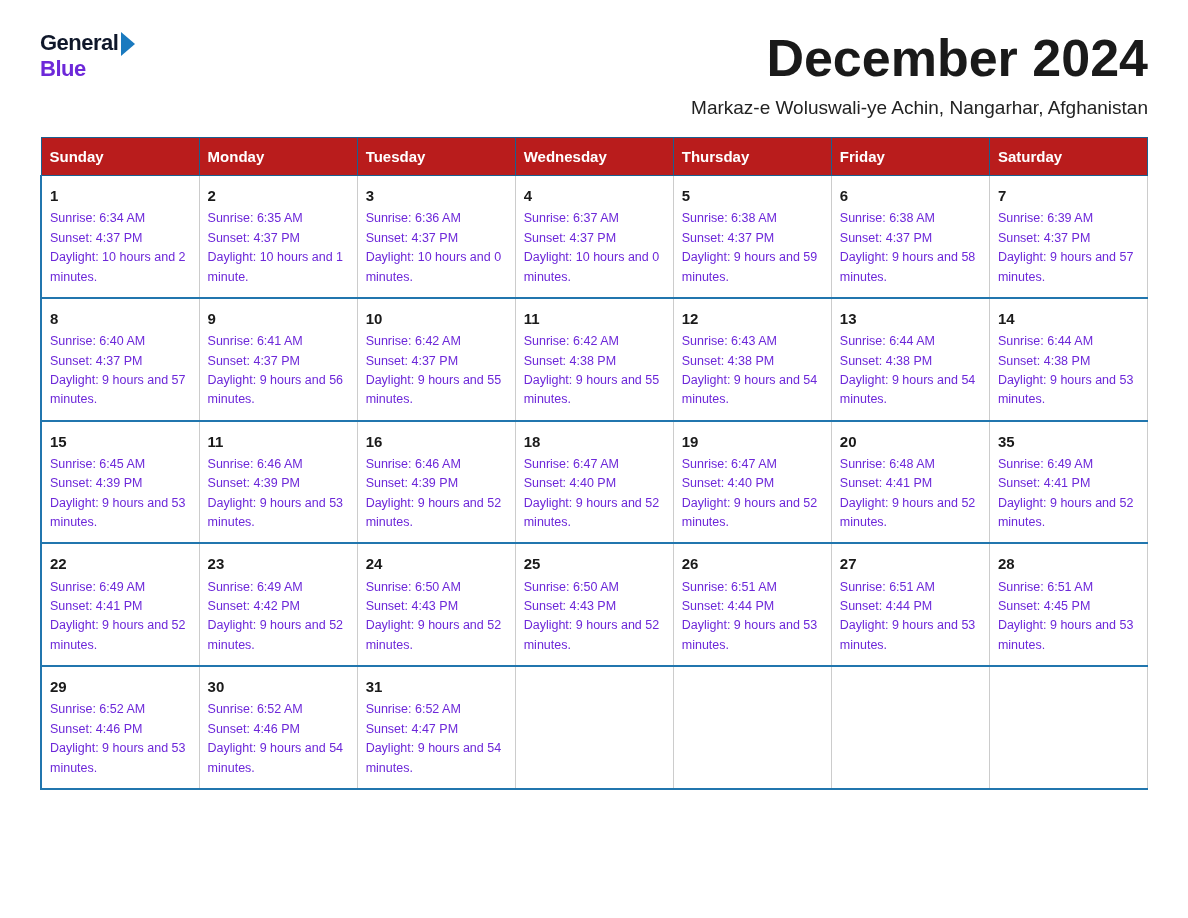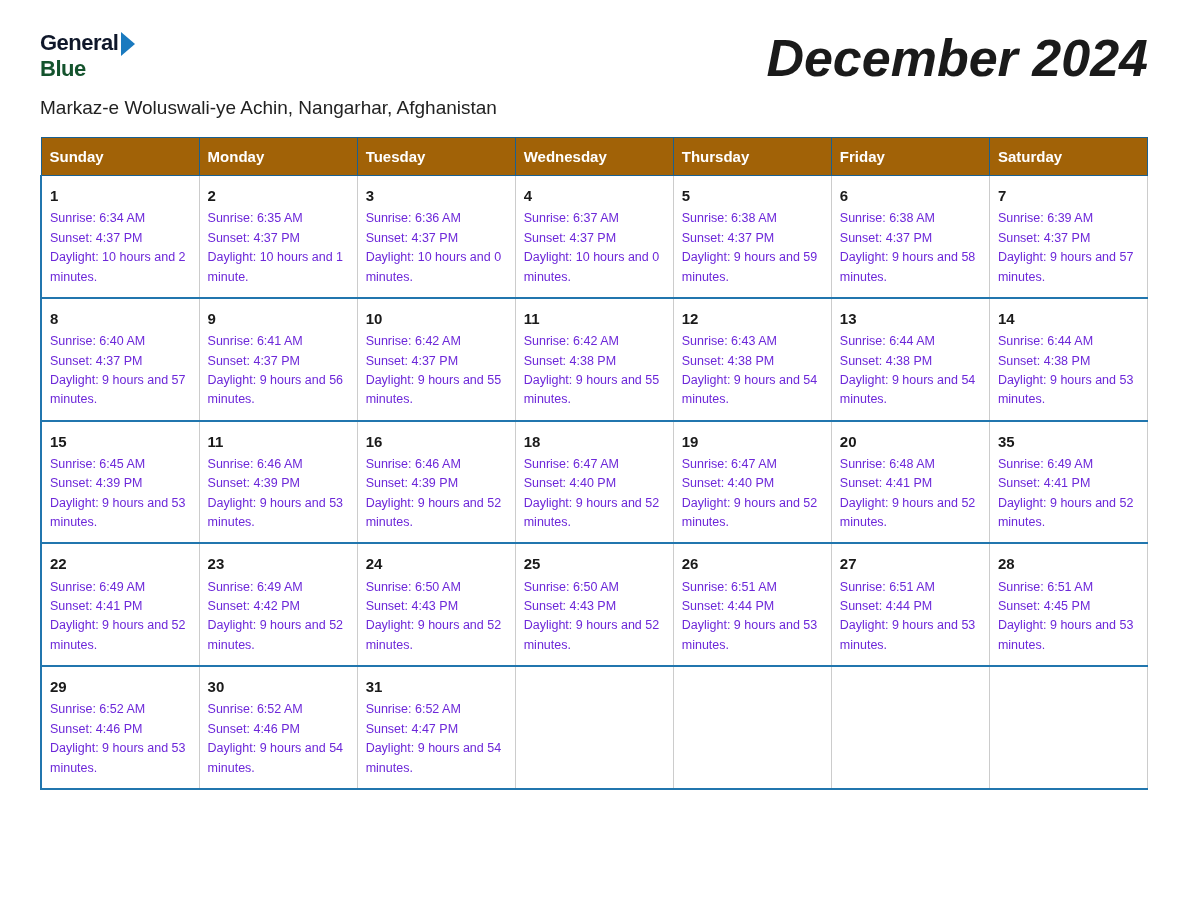--- a/index.html
+++ b/index.html
@@ -17,21 +17,21 @@
     }
     .logo-text-general {
       font-size: 22px;
       font-weight: bold;
       color: #0f172a;
       letter-spacing: -0.5px;
     }
     .logo-text-blue {
       font-size: 22px;
       font-weight: bold;
-      color: #14532d;
+      color: #6d28d9;
       letter-spacing: -0.5px;
       text-align: right;
     }
     .logo-triangle {
       width: 0;
       height: 0;
       border-left: 14px solid #1a7abf;
       border-top: 12px solid transparent;
       border-bottom: 12px solid transparent;
       margin-left: 3px;
@@ -44,36 +44,35 @@
     .logo-line1 {
       display: flex;
       align-items: center;
     }
     .month-title {
       font-size: 52px;
       font-weight: bold;
       color: #1a1a1a;
       text-align: right;
       line-height: 1.1;
-      font-style: italic;
     }
     .subtitle {
-      text-align: left;
+      text-align: right;
       font-size: 19px;
       color: #222;
       margin-bottom: 18px;
       font-weight: normal;
     }
     table {
       width: 100%;
       border-collapse: collapse;
       table-layout: fixed;
     }
     thead th {
-      background-color: #a16207;
+      background-color: #b91c1c;
       color: #fff;
       font-size: 15px;
       font-weight: bold;
       padding: 10px 8px;
       text-align: left;
       border: 1px solid #1a6090;
     }
     tbody td {
       vertical-align: top;
       padding: 8px 8px 10px 8px;

